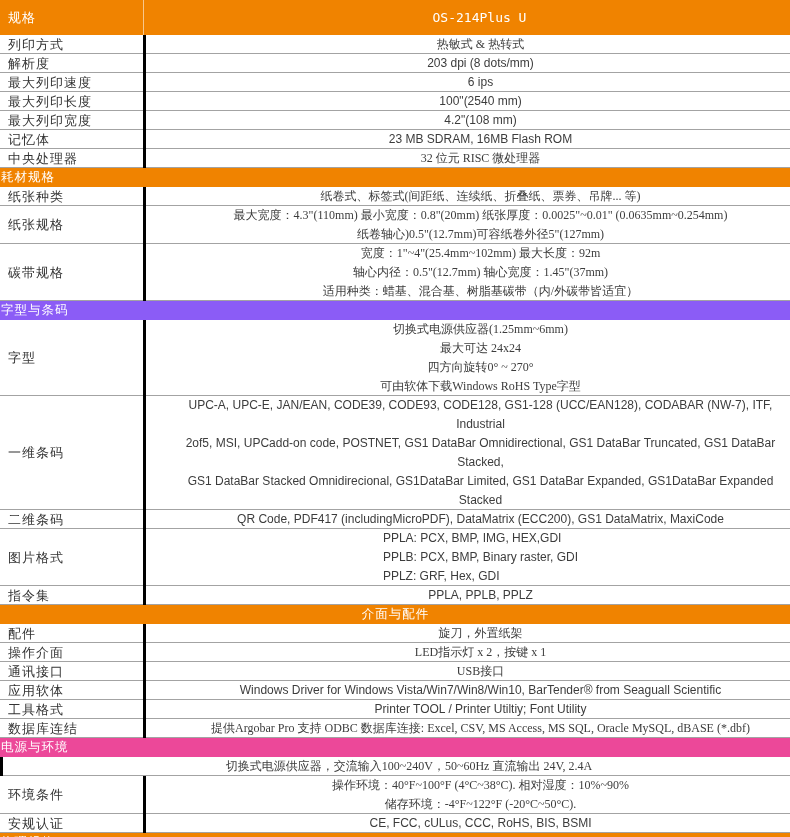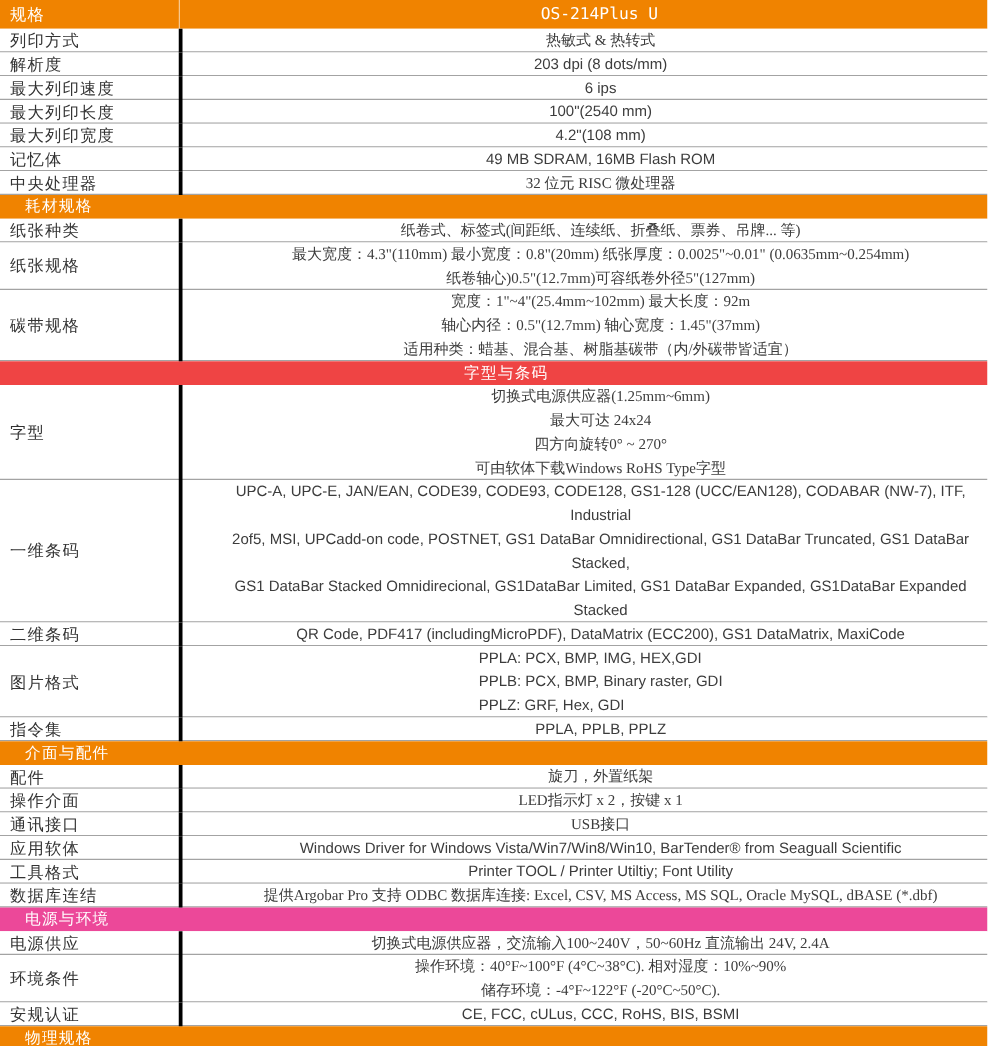--- a/index.html
+++ b/index.html
@@ -27,39 +27,39 @@
   .cell.value .line{line-height:19px;min-height:19px;margin-left:25px;}
 
   .v-sans{font-family:"Liberation Sans", sans-serif;font-size:11.8px;}
   .v-cjk{font-family:"Liberation Serif", serif;font-size:12.2px;}
 
   .align-left{text-align:left;padding:0 12px 0 10px;}
   .block-left-wrap{display:flex;align-items:center;justify-content:center;}
   .block-left-inner{display:inline-block;text-align:left;}
 
   .header-row{
-    height:23px;
+    height:35px;
     box-shadow:none;
   }
   .header-row .cell.label{
     color:#ffffff;font-size:13px;letter-spacing:1px;
   }
   .header-row .cell.value{
     border-left:1px solid rgba(255,255,255,0.55);
     color:#ffffff;
     font-family:"DejaVu Sans Mono", monospace;
     font-size:13px;
     justify-content:center;
   }
   .header-row .cell.value .line{line-height:23px;min-height:23px;}
 
   .section-band{
     height:19px;line-height:19px;
     color:#ffffff;
-    padding-left:20px;
+    padding-left:1px;
     font-size:12.5px;letter-spacing:1px;
     font-family:"Liberation Serif", serif;
   }
 </style>
 </head>
 <body>
 
 <div class="table">
   <div class="row header-row" id="header-row" style="background: rgb(240, 131, 0);">
     <div class="cell label">规格</div>
@@ -94,21 +94,21 @@
       </div>
       <div class="row">
         <div class="cell label">最大列印宽度</div>
         <div class="cell value v-sans">
           <div class="line">4.2"(108 mm)</div>
         </div>
       </div>
       <div class="row">
         <div class="cell label">记忆体</div>
         <div class="cell value v-sans">
-          <div class="line">49 MB SDRAM, 16MB Flash ROM</div>
+          <div class="line">23 MB SDRAM, 16MB Flash ROM</div>
         </div>
       </div>
       <div class="row">
         <div class="cell label">中央处理器</div>
         <div class="cell value v-cjk">
           <div class="line">32 位元 RISC 微处理器</div>
         </div>
       </div>
       <div class="section-band" style="background: rgb(240, 131, 0);"><span>耗材规格</span></div>
       <div class="row">
@@ -125,21 +125,21 @@
         </div>
       </div>
       <div class="row">
         <div class="cell label">碳带规格</div>
         <div class="cell value v-cjk">
           <div class="line">宽度：1"~4"(25.4mm~102mm) 最大长度：92m</div>
           <div class="line">轴心内径：0.5"(12.7mm) 轴心宽度：1.45"(37mm)</div>
           <div class="line">适用种类：蜡基、混合基、树脂基碳带（内/外碳带皆适宜）</div>
         </div>
       </div>
-      <div class="section-band" style="background: #ef4444; text-align: center;"><span>字型与条码</span></div>
+      <div class="section-band" style="background: #8b5cf6;"><span>字型与条码</span></div>
       <div class="row">
         <div class="cell label">字型</div>
         <div class="cell value v-cjk">
           <div class="line">切换式电源供应器(1.25mm~6mm)</div>
           <div class="line">最大可达 24x24</div>
           <div class="line">四方向旋转0° ~ 270°</div>
           <div class="line">可由软体下载Windows RoHS Type字型</div>
         </div>
       </div>
       <div class="row">
@@ -165,21 +165,21 @@
             <div class="line">PPLZ: GRF, Hex, GDI</div>
           </div>
         </div>
       </div>
       <div class="row">
         <div class="cell label">指令集</div>
         <div class="cell value v-sans">
           <div class="line">PPLA, PPLB, PPLZ</div>
         </div>
       </div>
-      <div class="section-band" style="background: rgb(240, 131, 0);"><span>介面与配件</span></div>
+      <div class="section-band" style="background: rgb(240, 131, 0); text-align: center;"><span>介面与配件</span></div>
       <div class="row">
         <div class="cell label">配件</div>
         <div class="cell value v-cjk">
           <div class="line">旋刀，外置纸架</div>
         </div>
       </div>
       <div class="row">
         <div class="cell label">操作介面</div>
         <div class="cell value v-cjk">
           <div class="line">LED指示灯 x 2，按键 x 1</div>
@@ -204,21 +204,20 @@
         </div>
       </div>
       <div class="row">
         <div class="cell label">数据库连结</div>
         <div class="cell value v-cjk">
           <div class="line">提供Argobar Pro 支持 ODBC 数据库连接: Excel, CSV,  MS Access, MS SQL, Oracle MySQL, dBASE (*.dbf)</div>
         </div>
       </div>
       <div class="section-band" style="background: #ec4899;"><span>电源与环境</span></div>
       <div class="row">
-        <div class="cell label">电源供应</div>
         <div class="cell value v-cjk">
           <div class="line">切换式电源供应器，交流输入100~240V，50~60Hz 直流输出  24V, 2.4A</div>
         </div>
       </div>
       <div class="row">
         <div class="cell label">环境条件</div>
         <div class="cell value v-cjk">
           <div class="line">操作环境：40°F~100°F (4°C~38°C).  相对湿度：10%~90%</div>
           <div class="line">储存环境：-4°F~122°F (-20°C~50°C).</div>
         </div>

